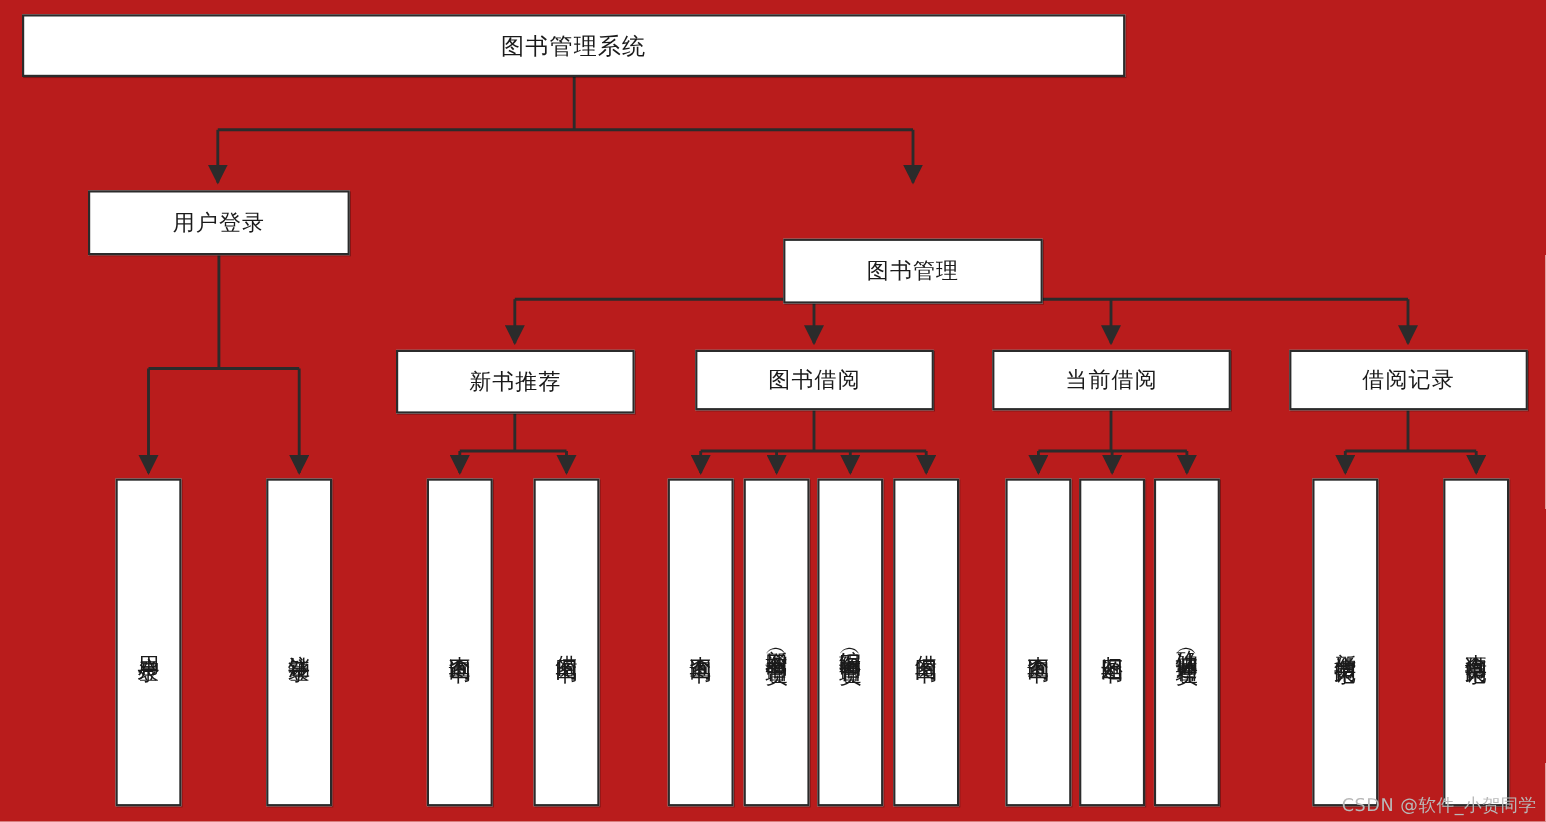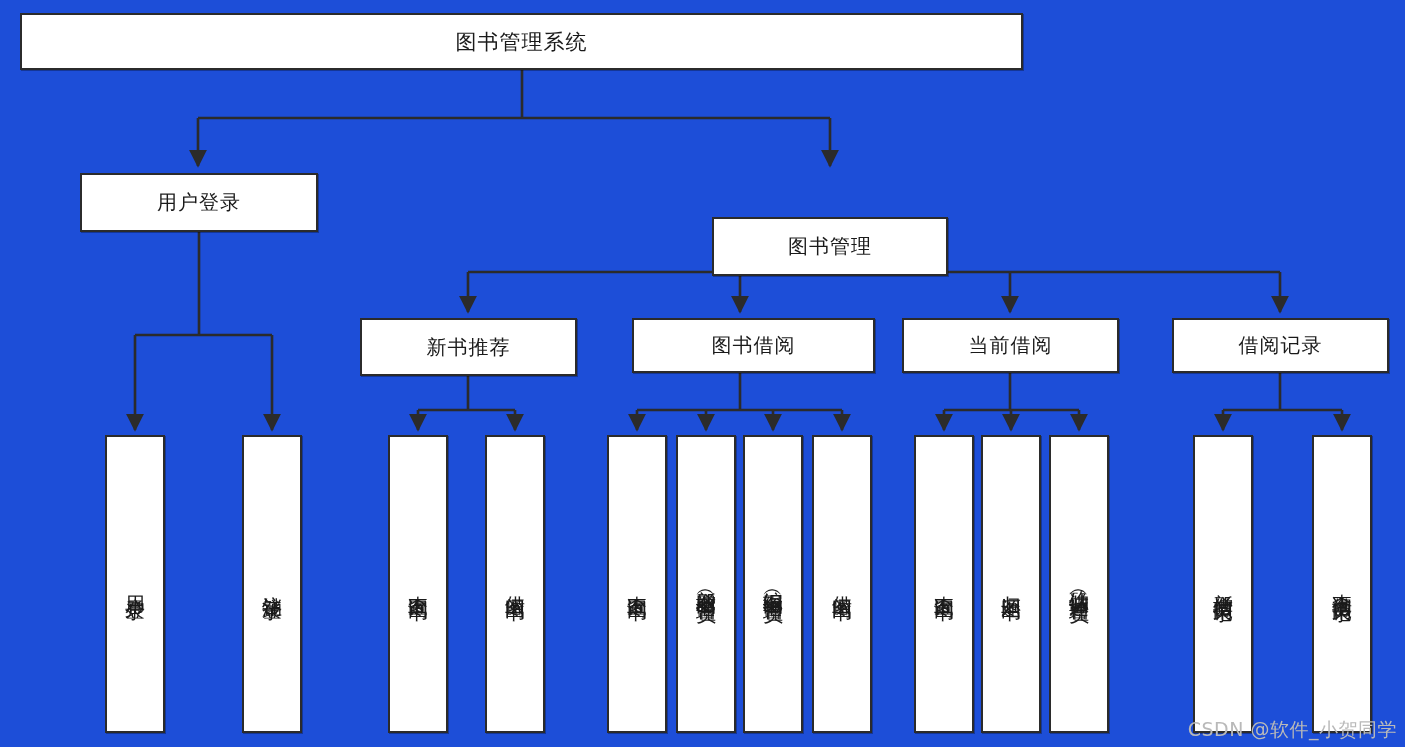--- a/index.html
+++ b/index.html
@@ -7,21 +7,21 @@
     padding: 0;
     background: #ffffff;
   }
   body {
     font-family: "DejaVu Sans", "Liberation Sans", sans-serif;
   }
   #canvas {
     position: relative;
     width: 1405px;
     height: 747px;
-    background: #1d4ed8;
+    background: #b91c1c;
     overflow: hidden;
   }
   #wires {
     position: absolute;
     left: 0;
     top: 0;
     width: 1405px;
     height: 747px;
   }
   .node {
@@ -53,21 +53,21 @@
     padding-bottom: 6px;
     align-items: center;
     justify-content: center;
     white-space: nowrap;
     overflow: hidden;
   }
   .watermark {
     position: absolute;
     right: 8px;
     bottom: 4px;
-    font-size: 19px;
+    font-size: 16px;
     color: #b9b9b9;
     letter-spacing: 0.5px;
     white-space: nowrap;
     pointer-events: none;
   }
 </style>
 </head>
 <body>
 
 <div id="canvas">
@@ -129,21 +129,21 @@
   <div class="node level2" style="left:80px; top:173px; width:238px; height:59px;">
     <span>用户登录</span>
   </div>
   <div class="node level2" style="left:712px; top:173px; width:236px; height:59px;margin-top:44px;">
     <span>图书管理</span>
   </div>
 
   <div class="node level2" style="left:360px; top:318px; width:217px; height:58px;">
     <span>新书推荐</span>
   </div>
-  <div class="node level2" style="left:632px; top:318px; width:243px; height:55px;">
+  <div class="node level2" style="left:632px; top:318px; width:217px; height:55px;">
     <span>图书借阅</span>
   </div>
   <div class="node level2" style="left:902px; top:318px; width:217px; height:55px;">
     <span>当前借阅</span>
   </div>
   <div class="node level2" style="left:1172px; top:318px; width:217px; height:55px;">
     <span>借阅记录</span>
   </div>
 
   <div class="node leaf" style="left:105px; top:435px; width:60px; height:298px;">

